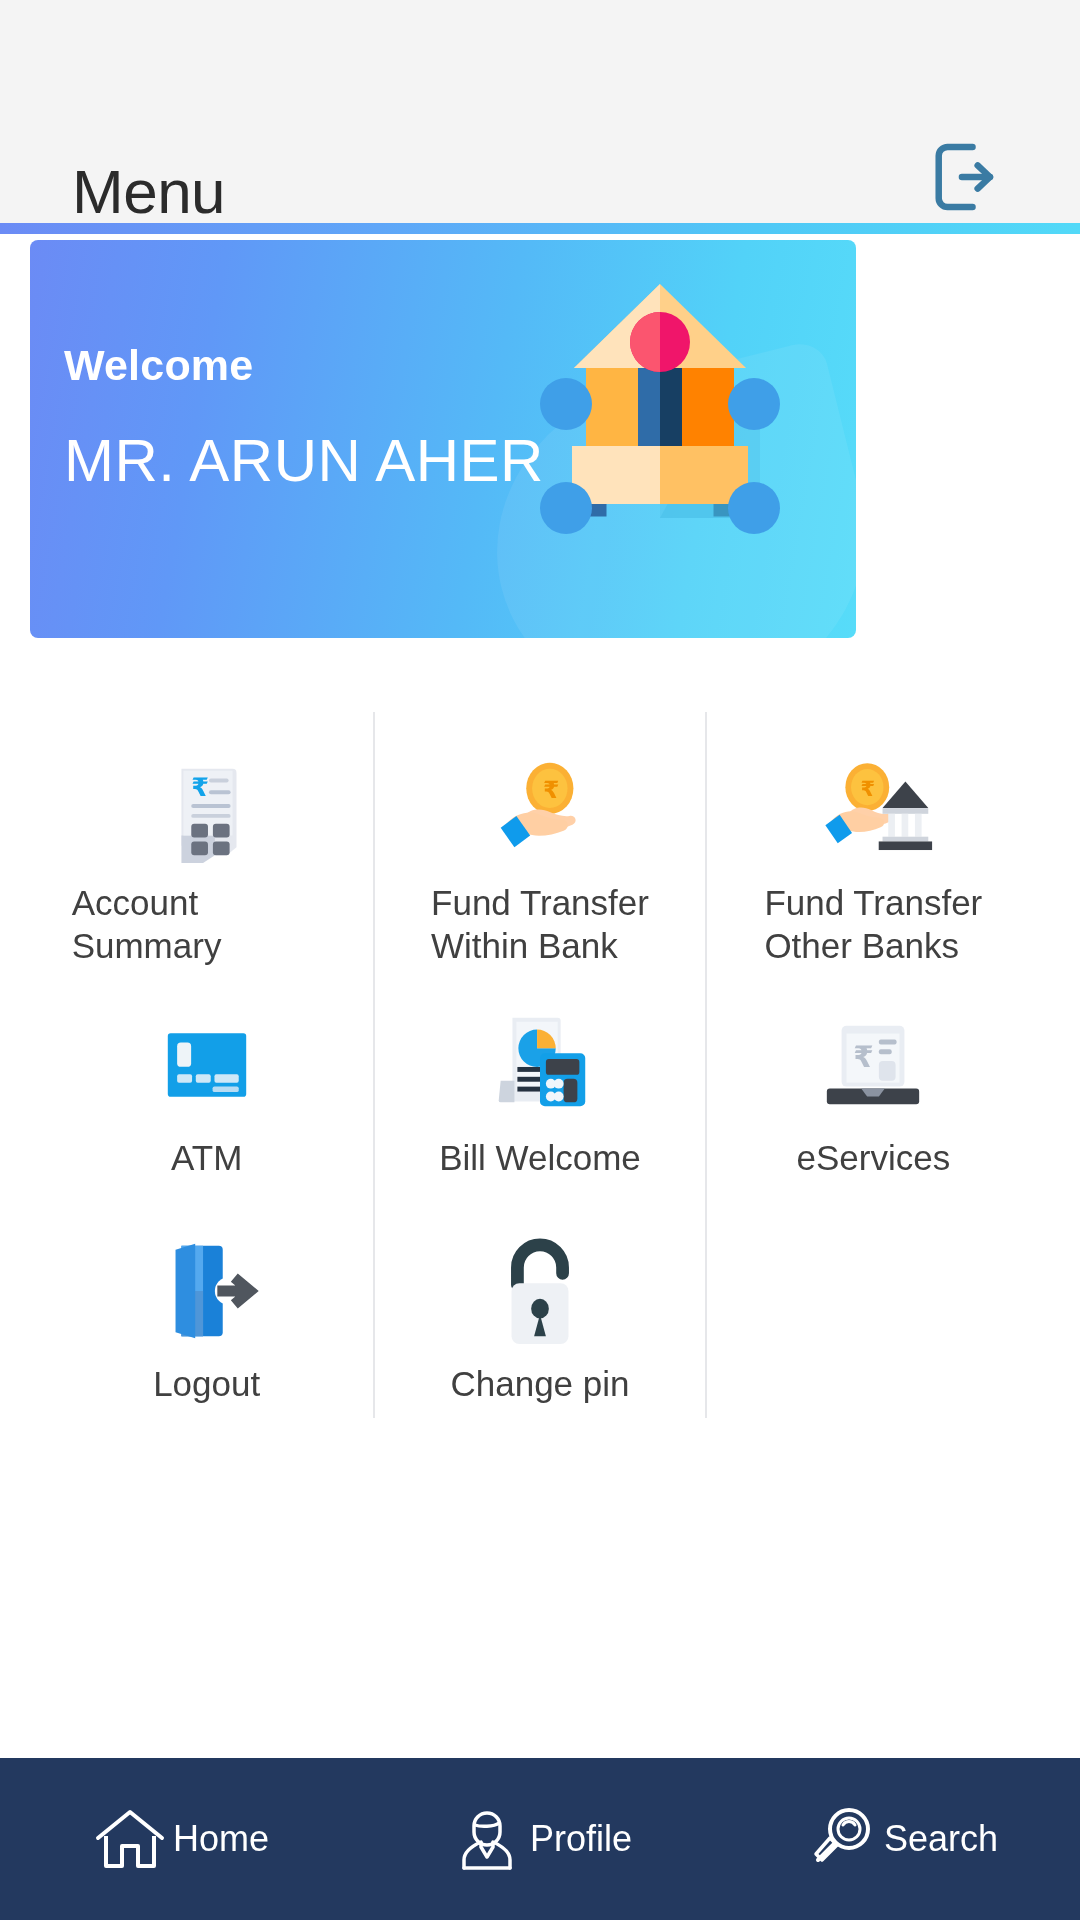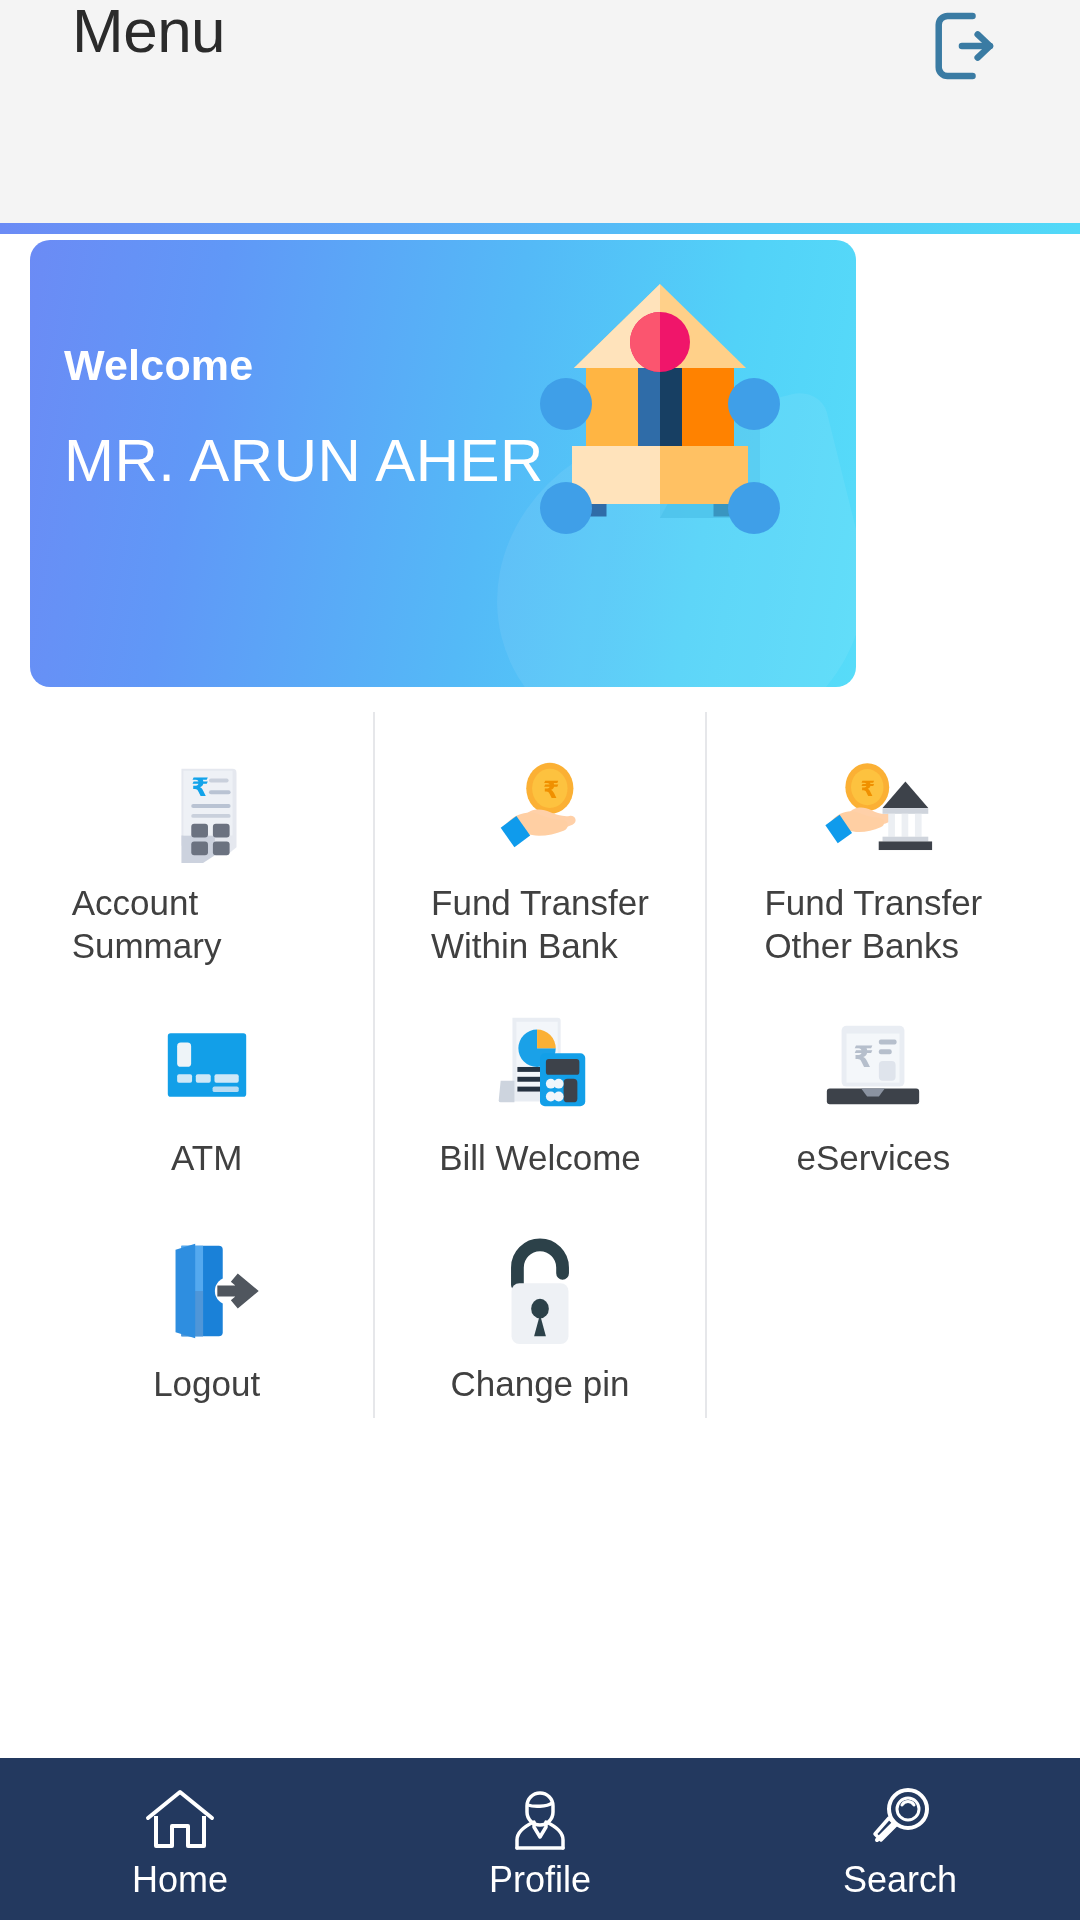--- a/index.html
+++ b/index.html
@@ -8,42 +8,42 @@
     background:#ffffff;
     font-family:"Liberation Sans", sans-serif;
     overflow:hidden;
   }
 
   
   .app-header{
     position:absolute; top:0; left:0;
     width:1080px; height:223px;
     background:#f4f4f4;
-    display:flex; align-items:flex-start; justify-content:space-between;
+    display:flex; align-items:flex-end; justify-content:space-between;
     padding:0 70px 0 72px;
   }
   .app-title{
     font-size:62px; font-weight:400; color:#2b2b2b;
     letter-spacing:-0.5px; line-height:1;
   }
   .logout-btn{
     width:92px; height:92px;
     display:flex; align-items:center; justify-content:center;
   }
   .accent-bar{
     position:absolute; top:223px; left:0;
     width:1080px; height:11px;
     background:linear-gradient(90deg,#6b8bf5 0%, #5fa6f8 35%, #4fc8f6 70%, #52d9f8 100%);
   }
 
   
   .welcome-card{
     position:absolute; left:30px; top:240px;
-    width:826px; height:447px;
-    border-radius:20px;
+    width:826px; height:398px;
+    border-radius:8px;
     background:linear-gradient(100deg,#6b8bf5 0%, #6098f7 22%, #54b9f7 55%, #52d2f8 80%, #57dcf9 100%);
     overflow:hidden;
   }
   .card-shadow-blob{
     position:absolute; right:-10px; bottom:-70px;
     width:370px; height:330px;
     background:rgba(255,255,255,0.07);
     border-radius:50% 8% 50% 50%;
     transform:rotate(-14deg);
   }
@@ -106,21 +106,21 @@
   }
 
   
   .bottom-nav{
     position:absolute; left:0; bottom:0;
     width:1080px; height:162px;
     background:#23395f;
     display:flex; align-items:center;
   }
   .nav-item{
-    flex:1; display:flex; flex-direction:column;
+    flex:1; display:flex; flex-direction:row;
     align-items:center; justify-content:center;
     gap:4px;
   }
   .nav-icon{ width:78px; height:78px; display:flex; align-items:center; justify-content:center; }
   .nav-label{ font-size:36px; color:#ffffff; font-weight:400; line-height:1; }
 </style>
 </head>
 <body>
 
 <div class="app-header">

